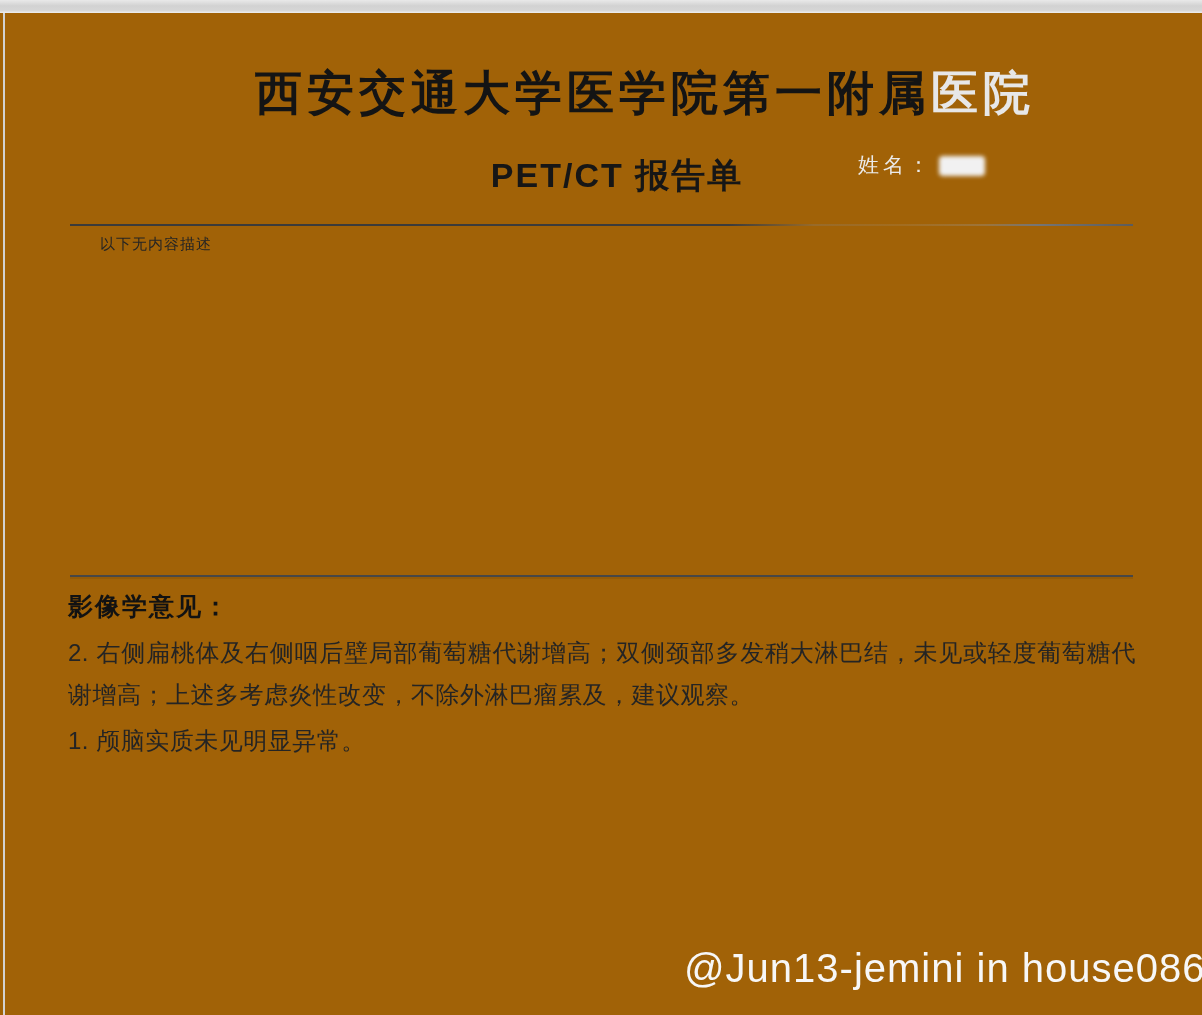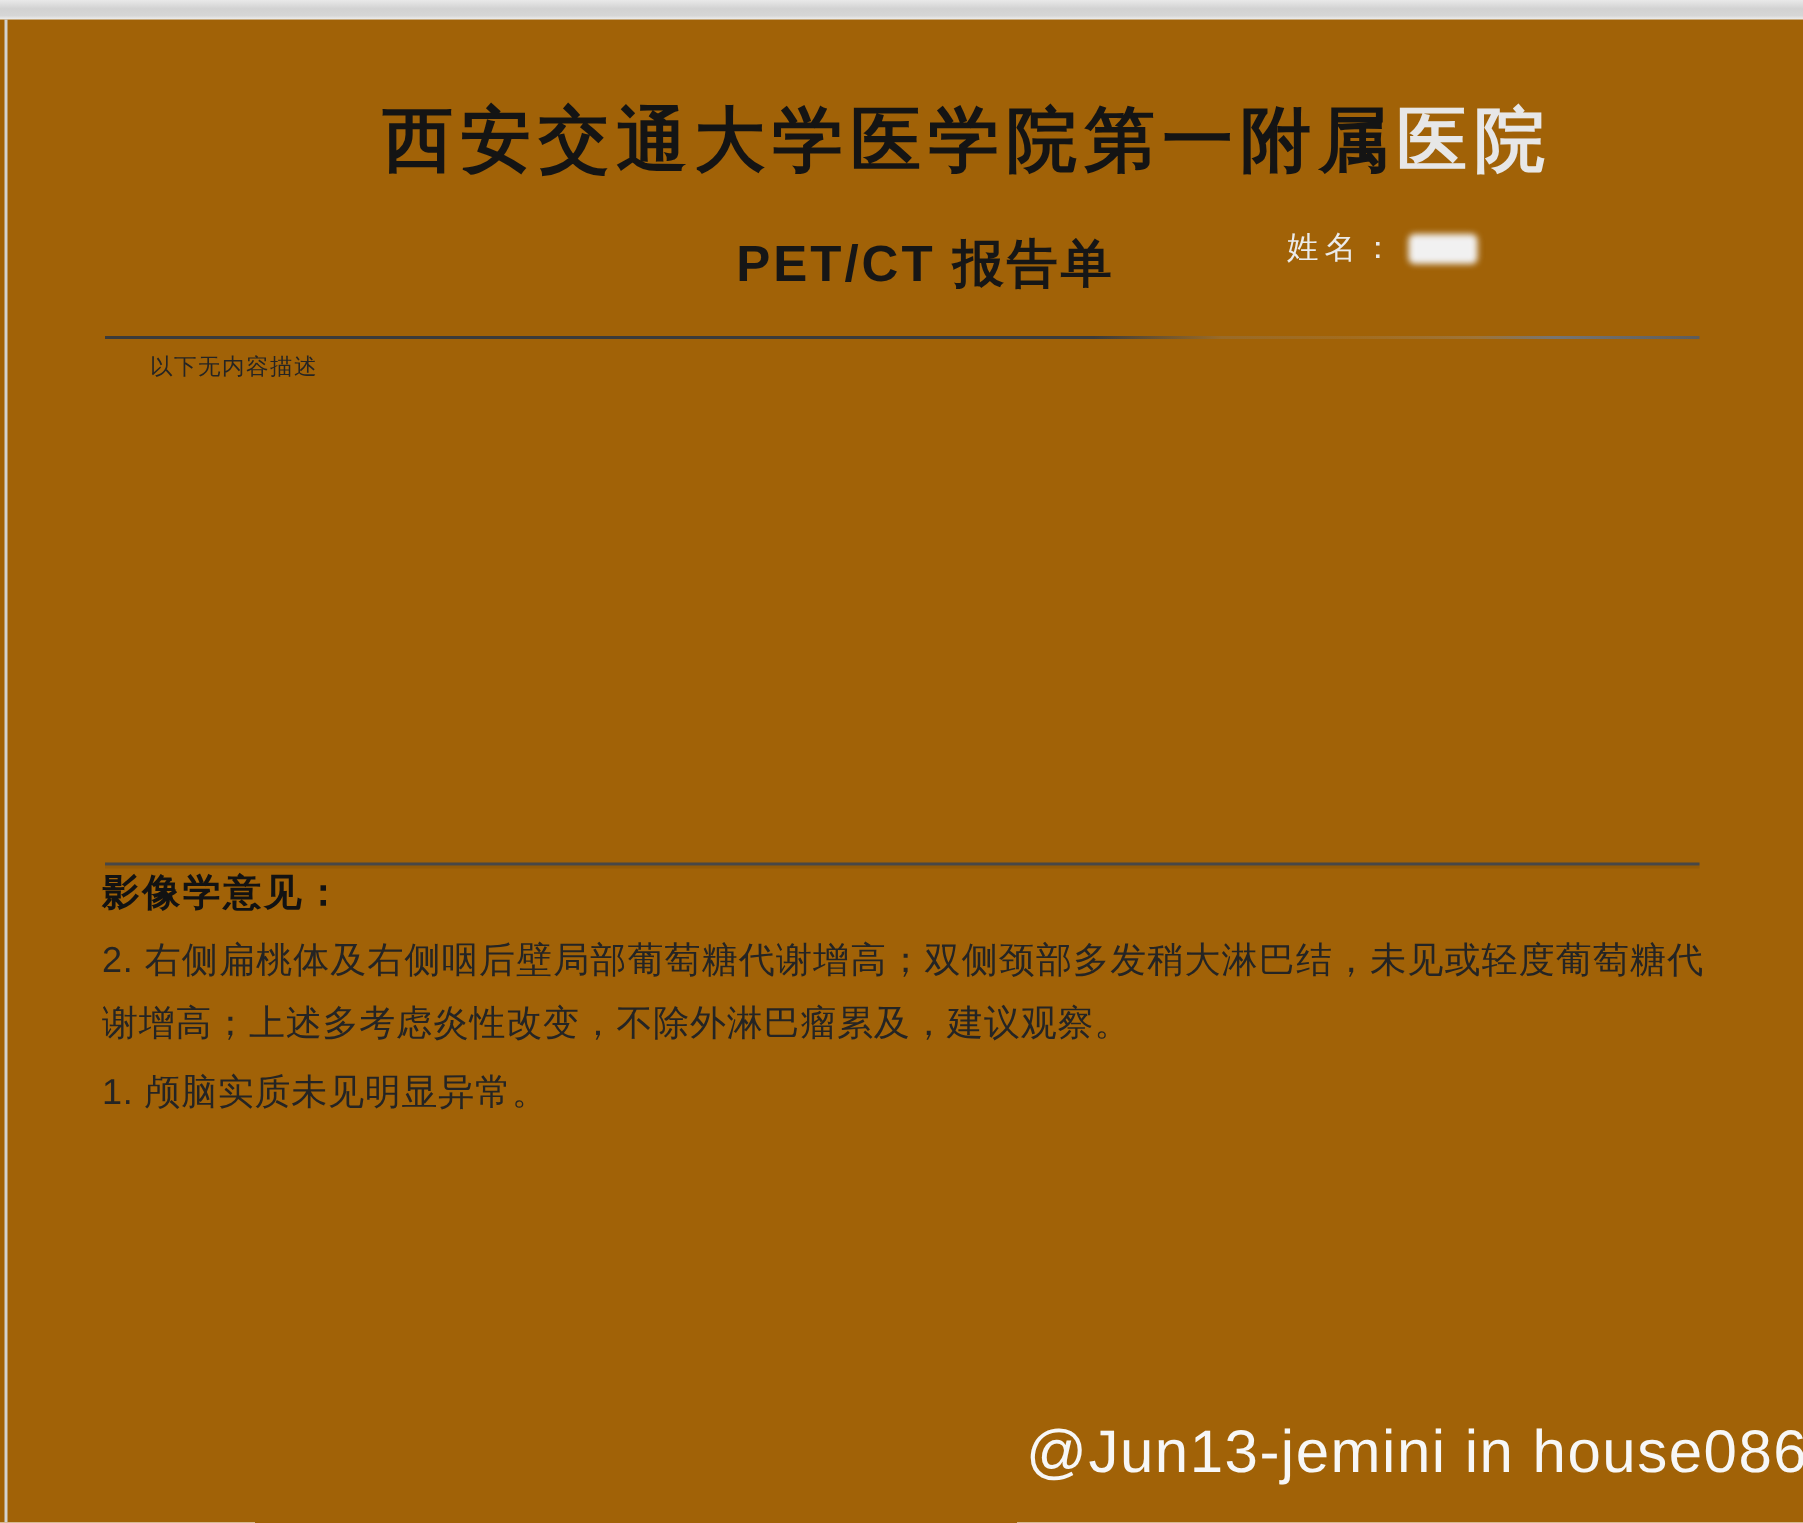--- a/index.html
+++ b/index.html
@@ -61,21 +61,21 @@
     top:575px;
     background:#474747;
     box-shadow:0 2px 0 rgba(0,0,0,0.07);
   }
   
   .no-content{
     position:absolute;top:223px;left:88px;
     margin:12px;font-size:15px;color:#242424;letter-spacing:1px;
   }
   .findings{
-    position:absolute;top:578px;left:68px;width:1068px;
+    position:absolute;top:590px;left:68px;width:1068px;
   }
   .findings h3{
     margin:0 0 9px 0;
     font-size:25px;font-weight:700;letter-spacing:2px;color:#121212;
   }
   .findings p{
     margin:0 0 4px 0;
     font-size:24px;line-height:42px;color:#242424;
     letter-spacing:0.5px;
     text-align:justify;

